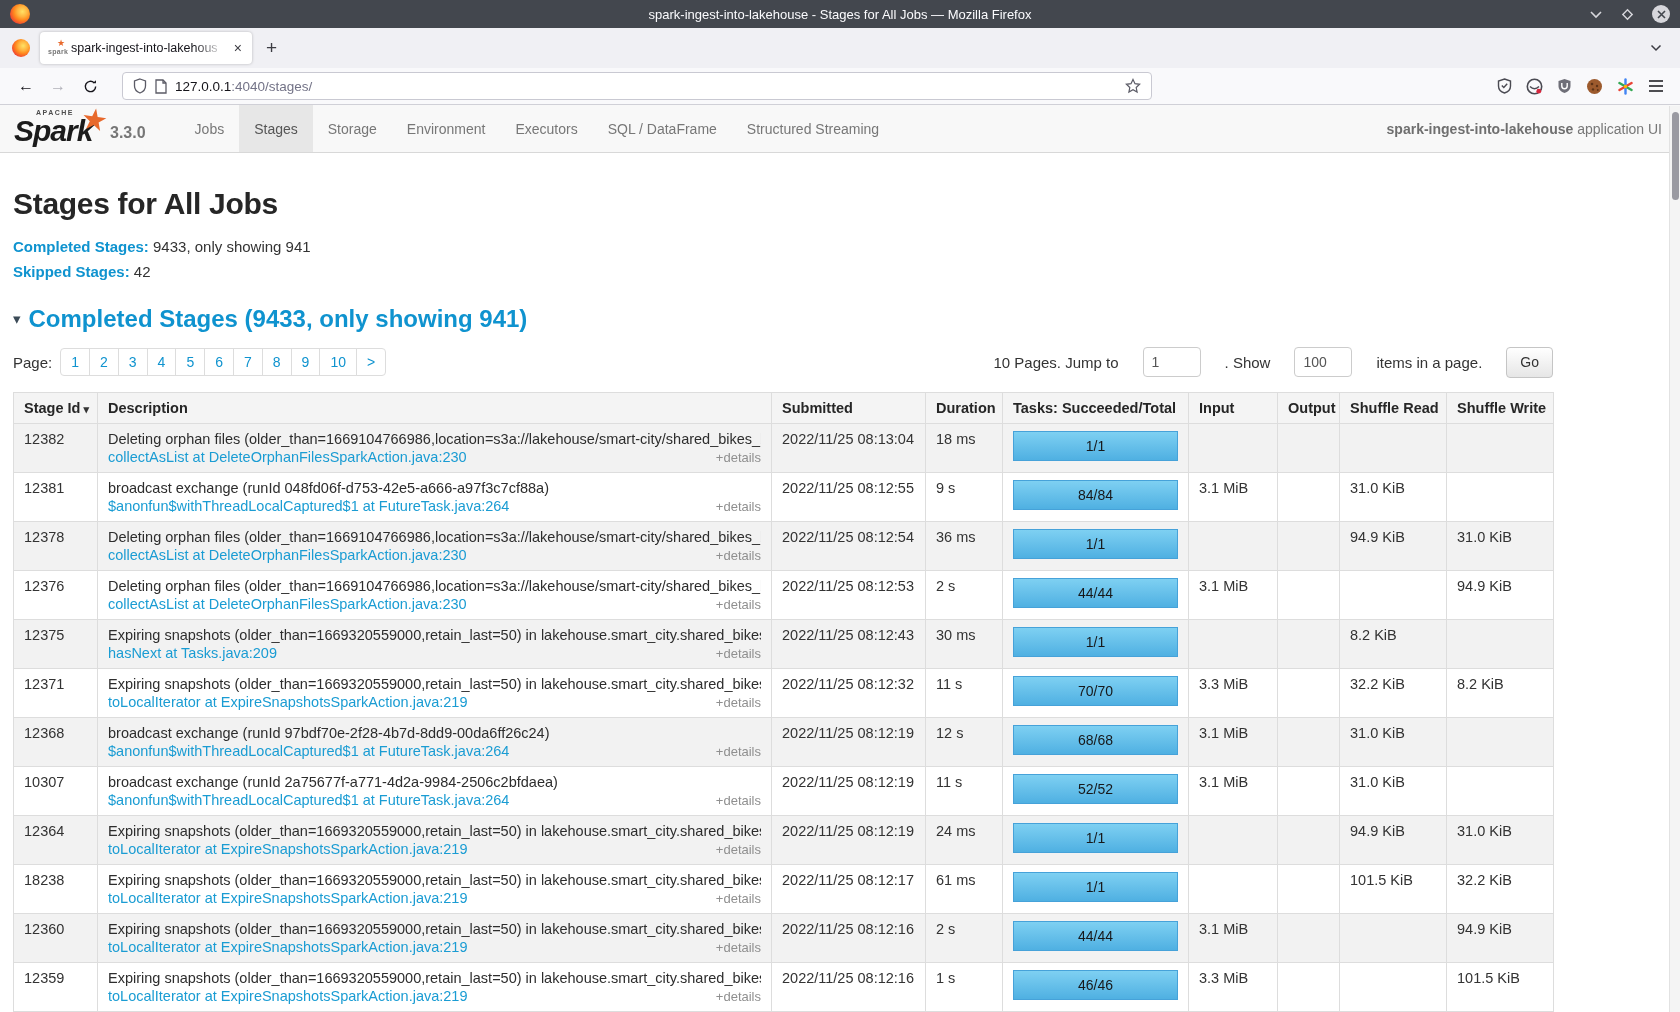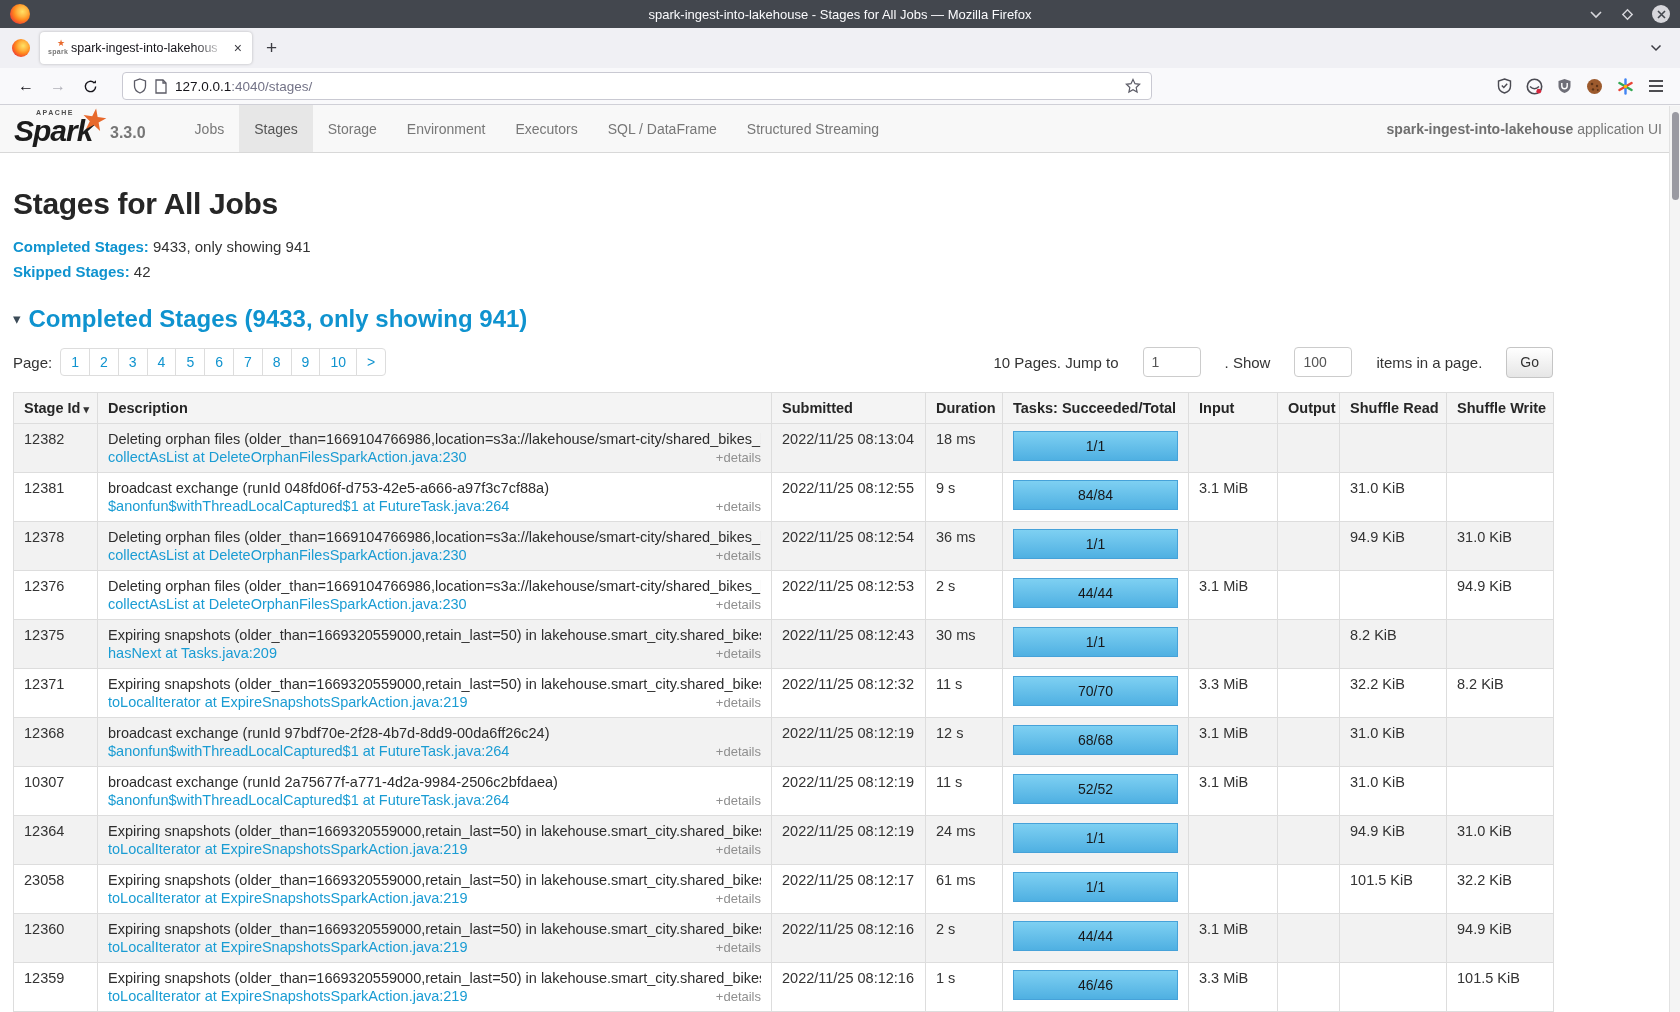--- a/index.html
+++ b/index.html
@@ -471,21 +471,21 @@
           <td class="num">24 ms</td>
           <td class="c-tasks">
             <div class="pbar">1/1</div>
           </td>
           <td class="num"></td>
           <td class="num"></td>
           <td class="num">94.9 KiB</td>
           <td class="num">31.0 KiB</td>
         </tr>
         <tr>
-          <td class="c-id">23058</td>
+          <td class="c-id">18238</td>
           <td>
             <div class="desc-line">Expiring snapshots (older_than=1669320559000,retain_last=50) in lakehouse.smart_city.shared_bikes_bike_sta...</div>
             <div class="desc-sub">
               <a class="stage-link" href="#">toLocalIterator at ExpireSnapshotsSparkAction.java:219</a>
               <span class="details-toggle">+details</span>
             </div>
           </td>
           <td class="num">2022/11/25 08:12:17</td>
           <td class="num">61 ms</td>
           <td class="c-tasks">

